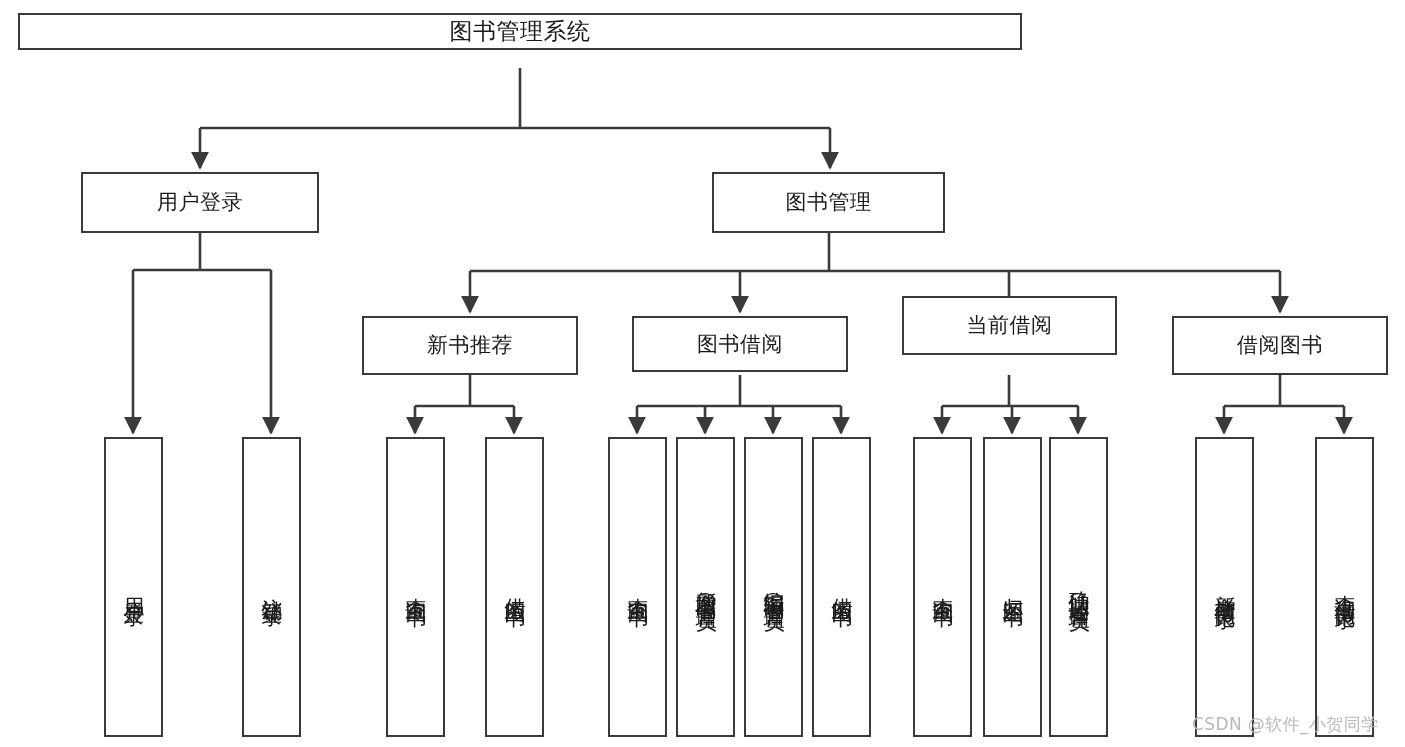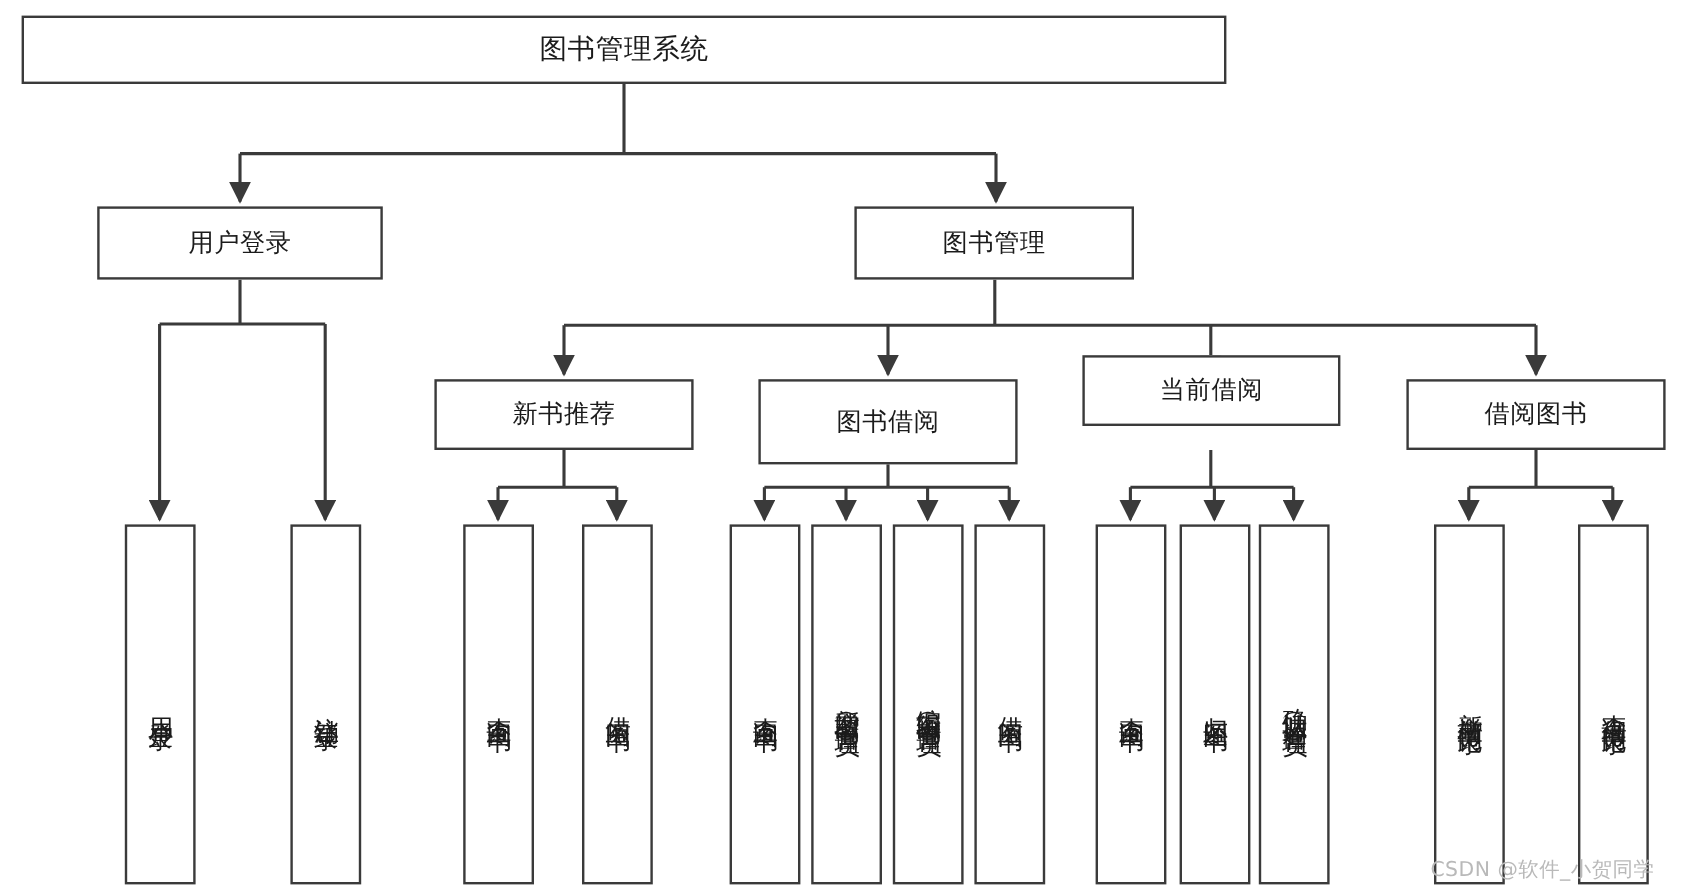--- a/index.html
+++ b/index.html
@@ -114,35 +114,35 @@
       <path d="M 1012 406 L 1012 433" marker-end="url(#arrow)"></path>
       <path d="M 1078 406 L 1078 433" marker-end="url(#arrow)"></path>
 
       <path d="M 1280 375 L 1280 406"></path>
       <path d="M 1224 406 L 1344 406"></path>
       <path d="M 1224 406 L 1224 433" marker-end="url(#arrow)"></path>
       <path d="M 1344 406 L 1344 433" marker-end="url(#arrow)"></path>
     </g>
   </svg>
 
-  <div class="node root" style="left:18px; top:13px; width:1004px; height:57px;">
+  <div class="node root" style="left:18px; top:13px; width:1004px; height:37px;">
     <span class="label">图书管理系统</span>
   </div>
 
   <div class="node level2" style="left:81px; top:172px; width:238px; height:61px;">
     <span class="label">用户登录</span>
   </div>
   <div class="node level2" style="left:712px; top:172px; width:233px; height:61px;">
     <span class="label">图书管理</span>
   </div>
 
   <div class="node level2" style="left:362px; top:316px; width:216px; height:59px;">
     <span class="label">新书推荐</span>
   </div>
-  <div class="node level2" style="left:632px; top:316px; width:216px; height:71px;">
+  <div class="node level2" style="left:632px; top:316px; width:216px; height:56px;">
     <span class="label">图书借阅</span>
   </div>
   <div class="node level2" style="left:902px; top:296px; width:215px; height:59px;font-family:Liberation Serif, serif;">
     <span class="label">当前借阅</span>
   </div>
   <div class="node level2" style="left:1172px; top:316px; width:216px; height:59px;">
     <span class="label">借阅图书</span>
   </div>
 
   <div class="node leaf" style="left:104px; top:437px; width:59px; height:300px;">

